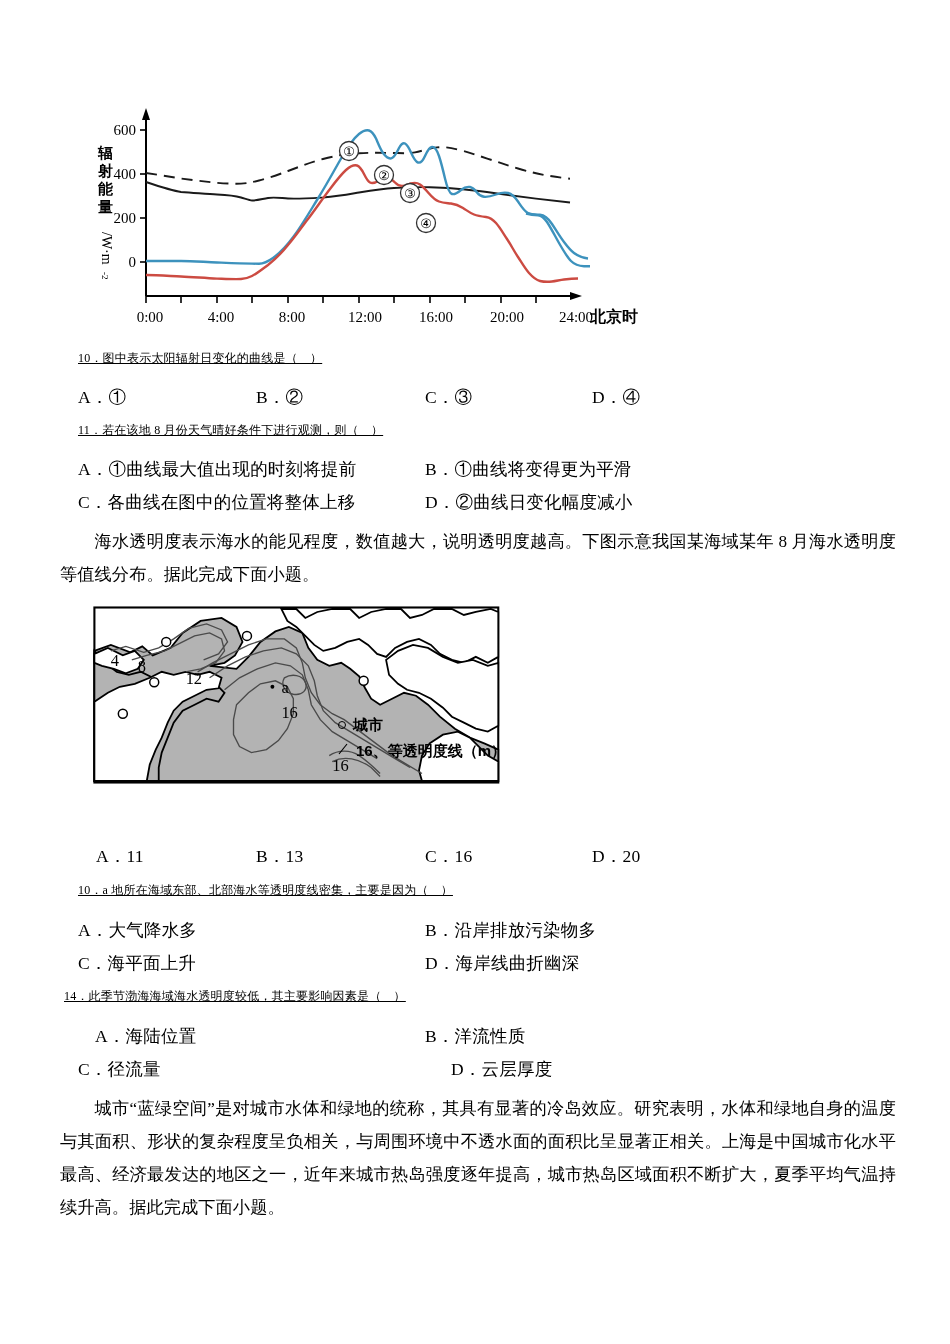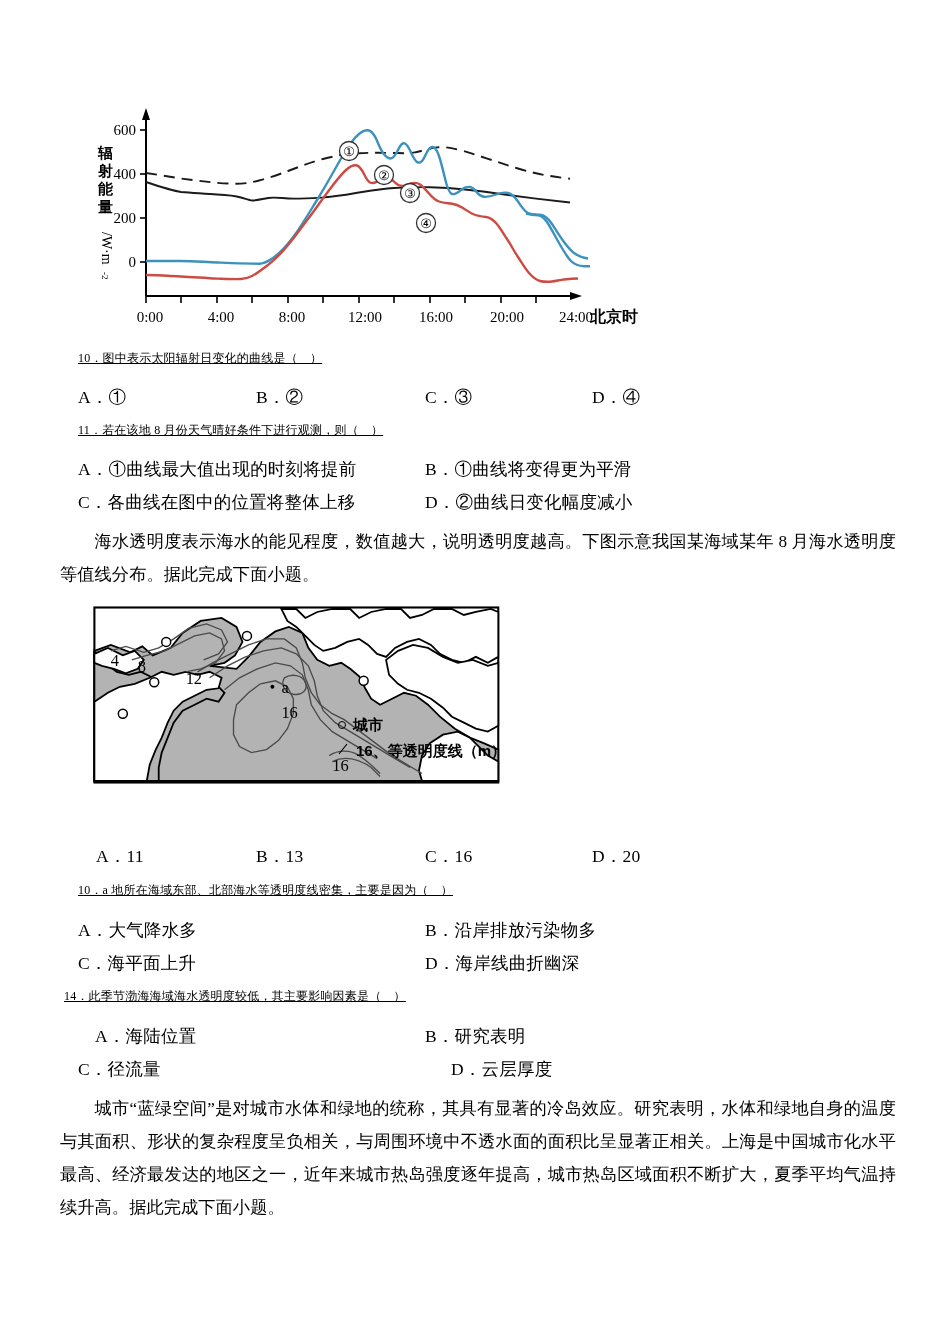--- a/index.html
+++ b/index.html
@@ -338,19 +338,19 @@
   <div class="opt" style="left:592px; top:844px;">D．20</div>
 
   <div class="qline" style="left:78px; top:884px;">10．a 地所在海域东部、北部海水等透明度线密集，主要是因为（　）</div>
   <div class="opt" style="left:78px;  top:918px;">A．大气降水多</div>
   <div class="opt" style="left:425px; top:918px;">B．沿岸排放污染物多</div>
   <div class="opt" style="left:78px;  top:951px;">C．海平面上升</div>
   <div class="opt" style="left:425px; top:951px;font-family:Liberation Serif, serif;">D．海岸线曲折幽深</div>
 
   <div class="qline" style="left:64px; top:990px;">14．此季节渤海海域海水透明度较低，其主要影响因素是（　）</div>
   <div class="opt" style="left:95px;  top:1024px;text-align:right;">A．海陆位置</div>
-  <div class="opt" style="left:425px; top:1024px;">B．研究表明</div>
+  <div class="opt" style="left:425px; top:1024px;">B．洋流性质</div>
   <div class="opt" style="left:78px;  top:1057px;">C．径流量</div>
   <div class="opt" style="left:425px; top:1057px;margin-left:26px;">D．云层厚度</div>
 
   <div class="para" style="left:60px; top:1092px;"><span class="indent"></span><span>城市“蓝绿空间”是对城市水体和绿地的统称，其具有显著的冷岛效应。研究表明，水体和绿地自身的温度与其面积、形状的复杂程度呈负相关，与周围环境中不透水面的面积比呈显著正相关。上海是中国城市化水平最高、经济最发达的地区之一，近年来城市热岛强度逐年提高，城市热岛区域面积不断扩大，夏季平均气温持续升高。据此完成下面小题。</span></div>
 
 </div>
 
 </body></html>

